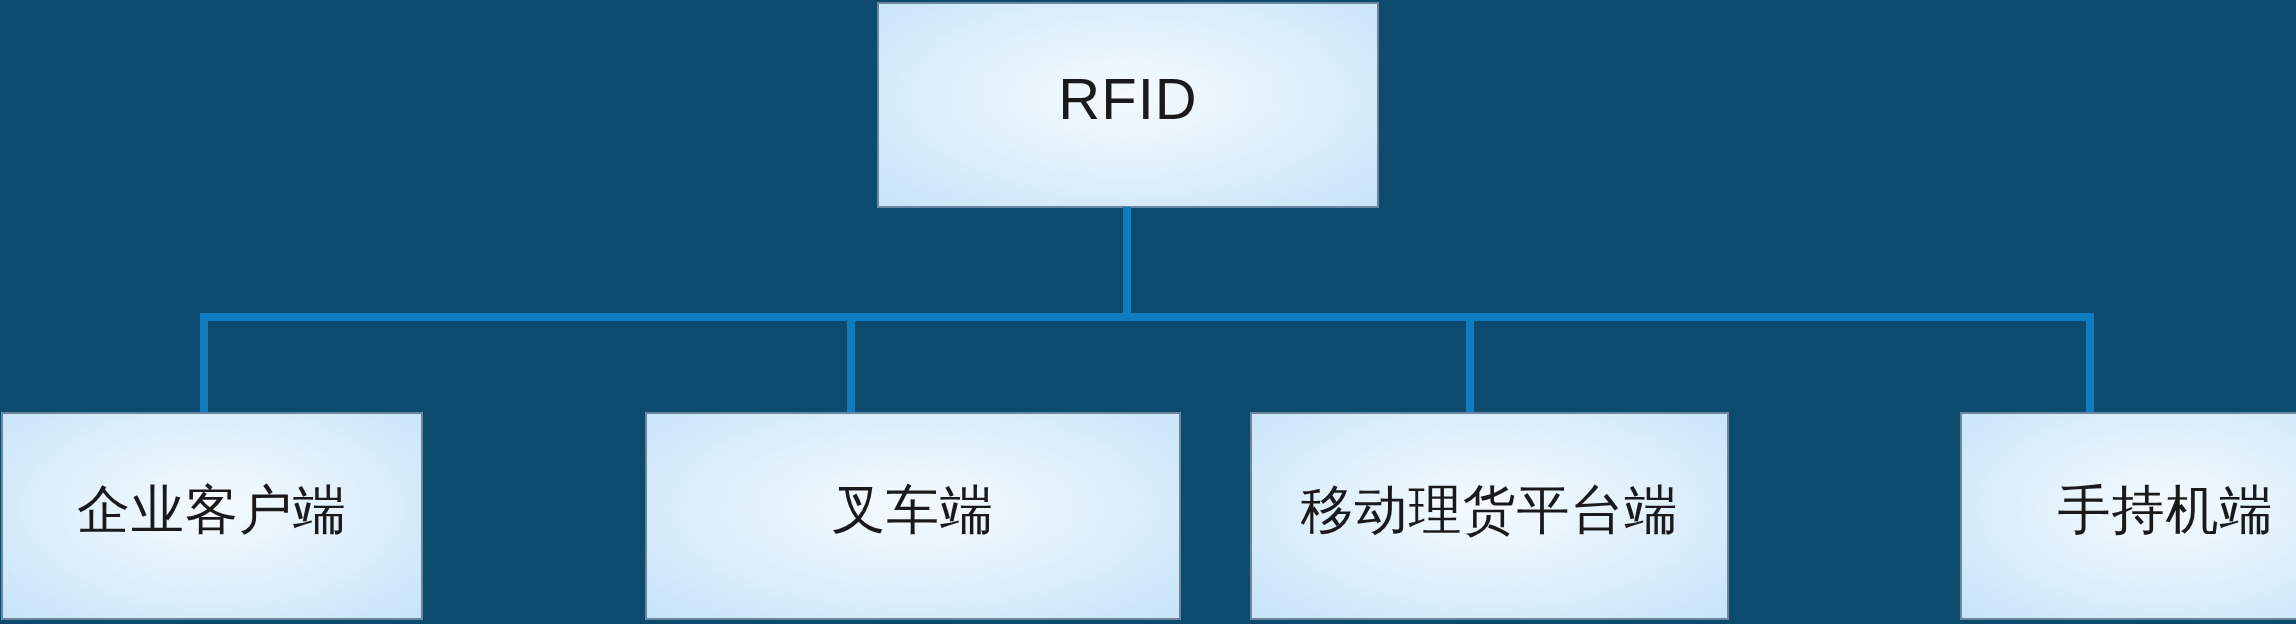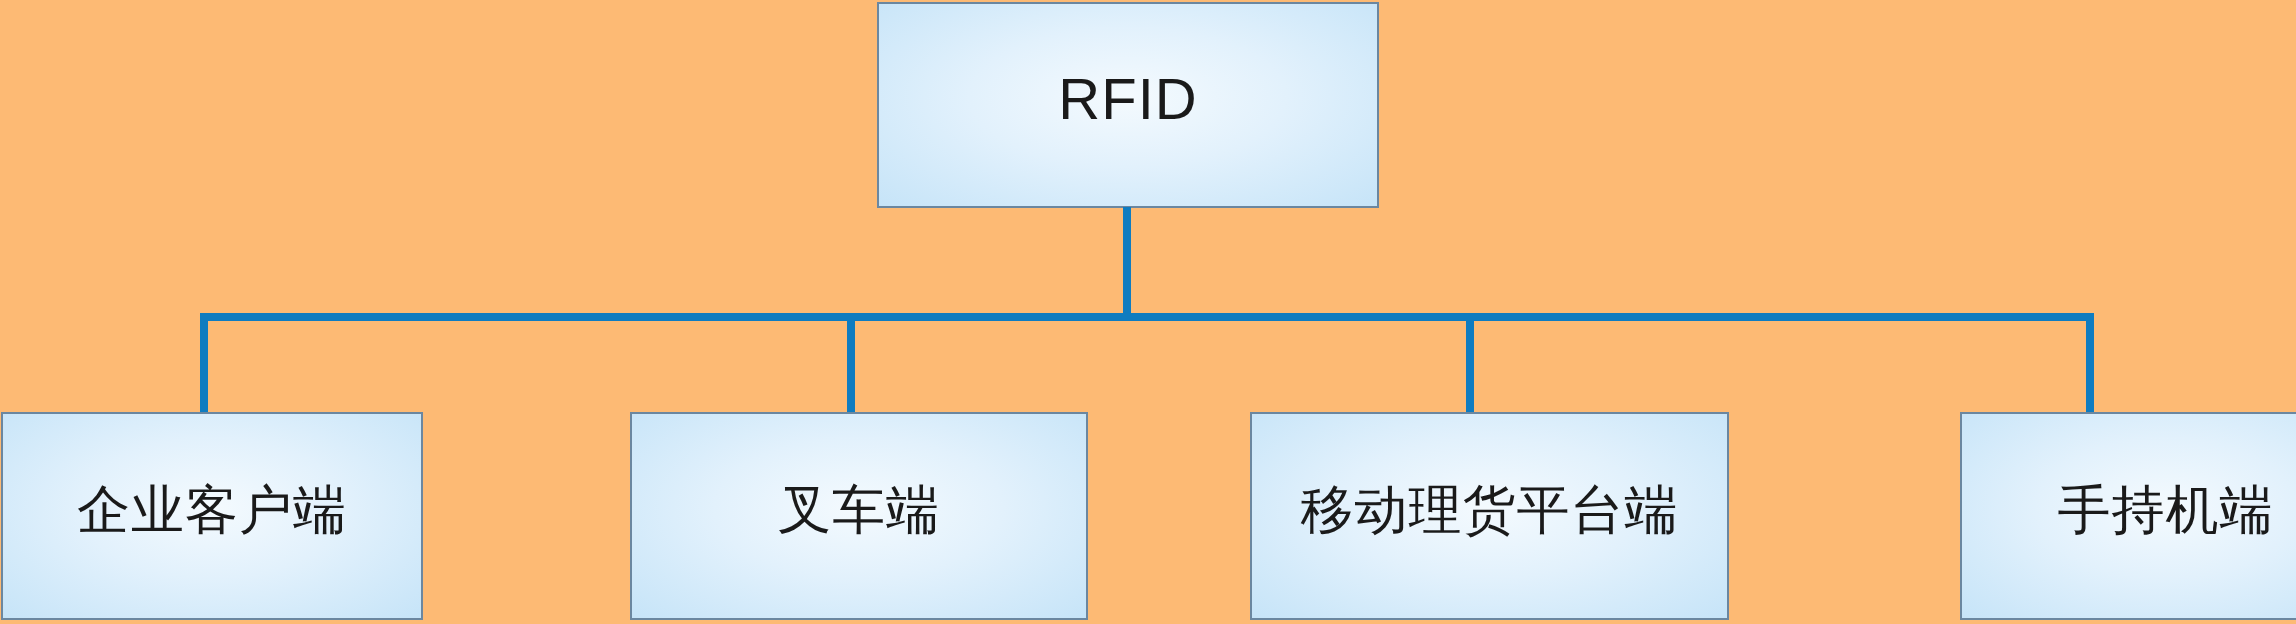--- a/index.html
+++ b/index.html
@@ -4,21 +4,21 @@
 <style>
   html, body {
     margin: 0;
     padding: 0;
     background: #ffffff;
   }
   .canvas {
     position: relative;
     width: 2296px;
     height: 624px;
-    background: #fdba74;
+    background: #0c4a6e;
     overflow: hidden;
     font-family: "Liberation Sans", "DejaVu Sans", sans-serif;
   }
   .node {
     position: absolute;
     box-sizing: border-box;
     border: 2px solid #6b87a0;
     background: radial-gradient(ellipse at 50% 46%, #f4fafe 0%, #e2f1fc 45%, #c6e4f8 100%);
     display: flex;
     flex-direction: column;
@@ -38,21 +38,21 @@
     letter-spacing: 1px;
   }
   .node-child {
     top: 412px;
     height: 208px;
     padding-bottom: 10px;
     font-size: 53px;
     letter-spacing: 1px;
   }
   .node-child-1 { left: 1px;    width: 422px; }
-  .node-child-2 { left: 630px;  width: 458px; }
+  .node-child-2 { left: 645px;  width: 536px; }
   .node-child-3 { left: 1250px; width: 479px; }
   .node-child-4 { left: 1960px; width: 411px; }
   .connector {
     position: absolute;
     background: #0f7cc0;
   }
   .conn-trunk {
     left: 1123px;
     top: 207px;
     width: 8px;

